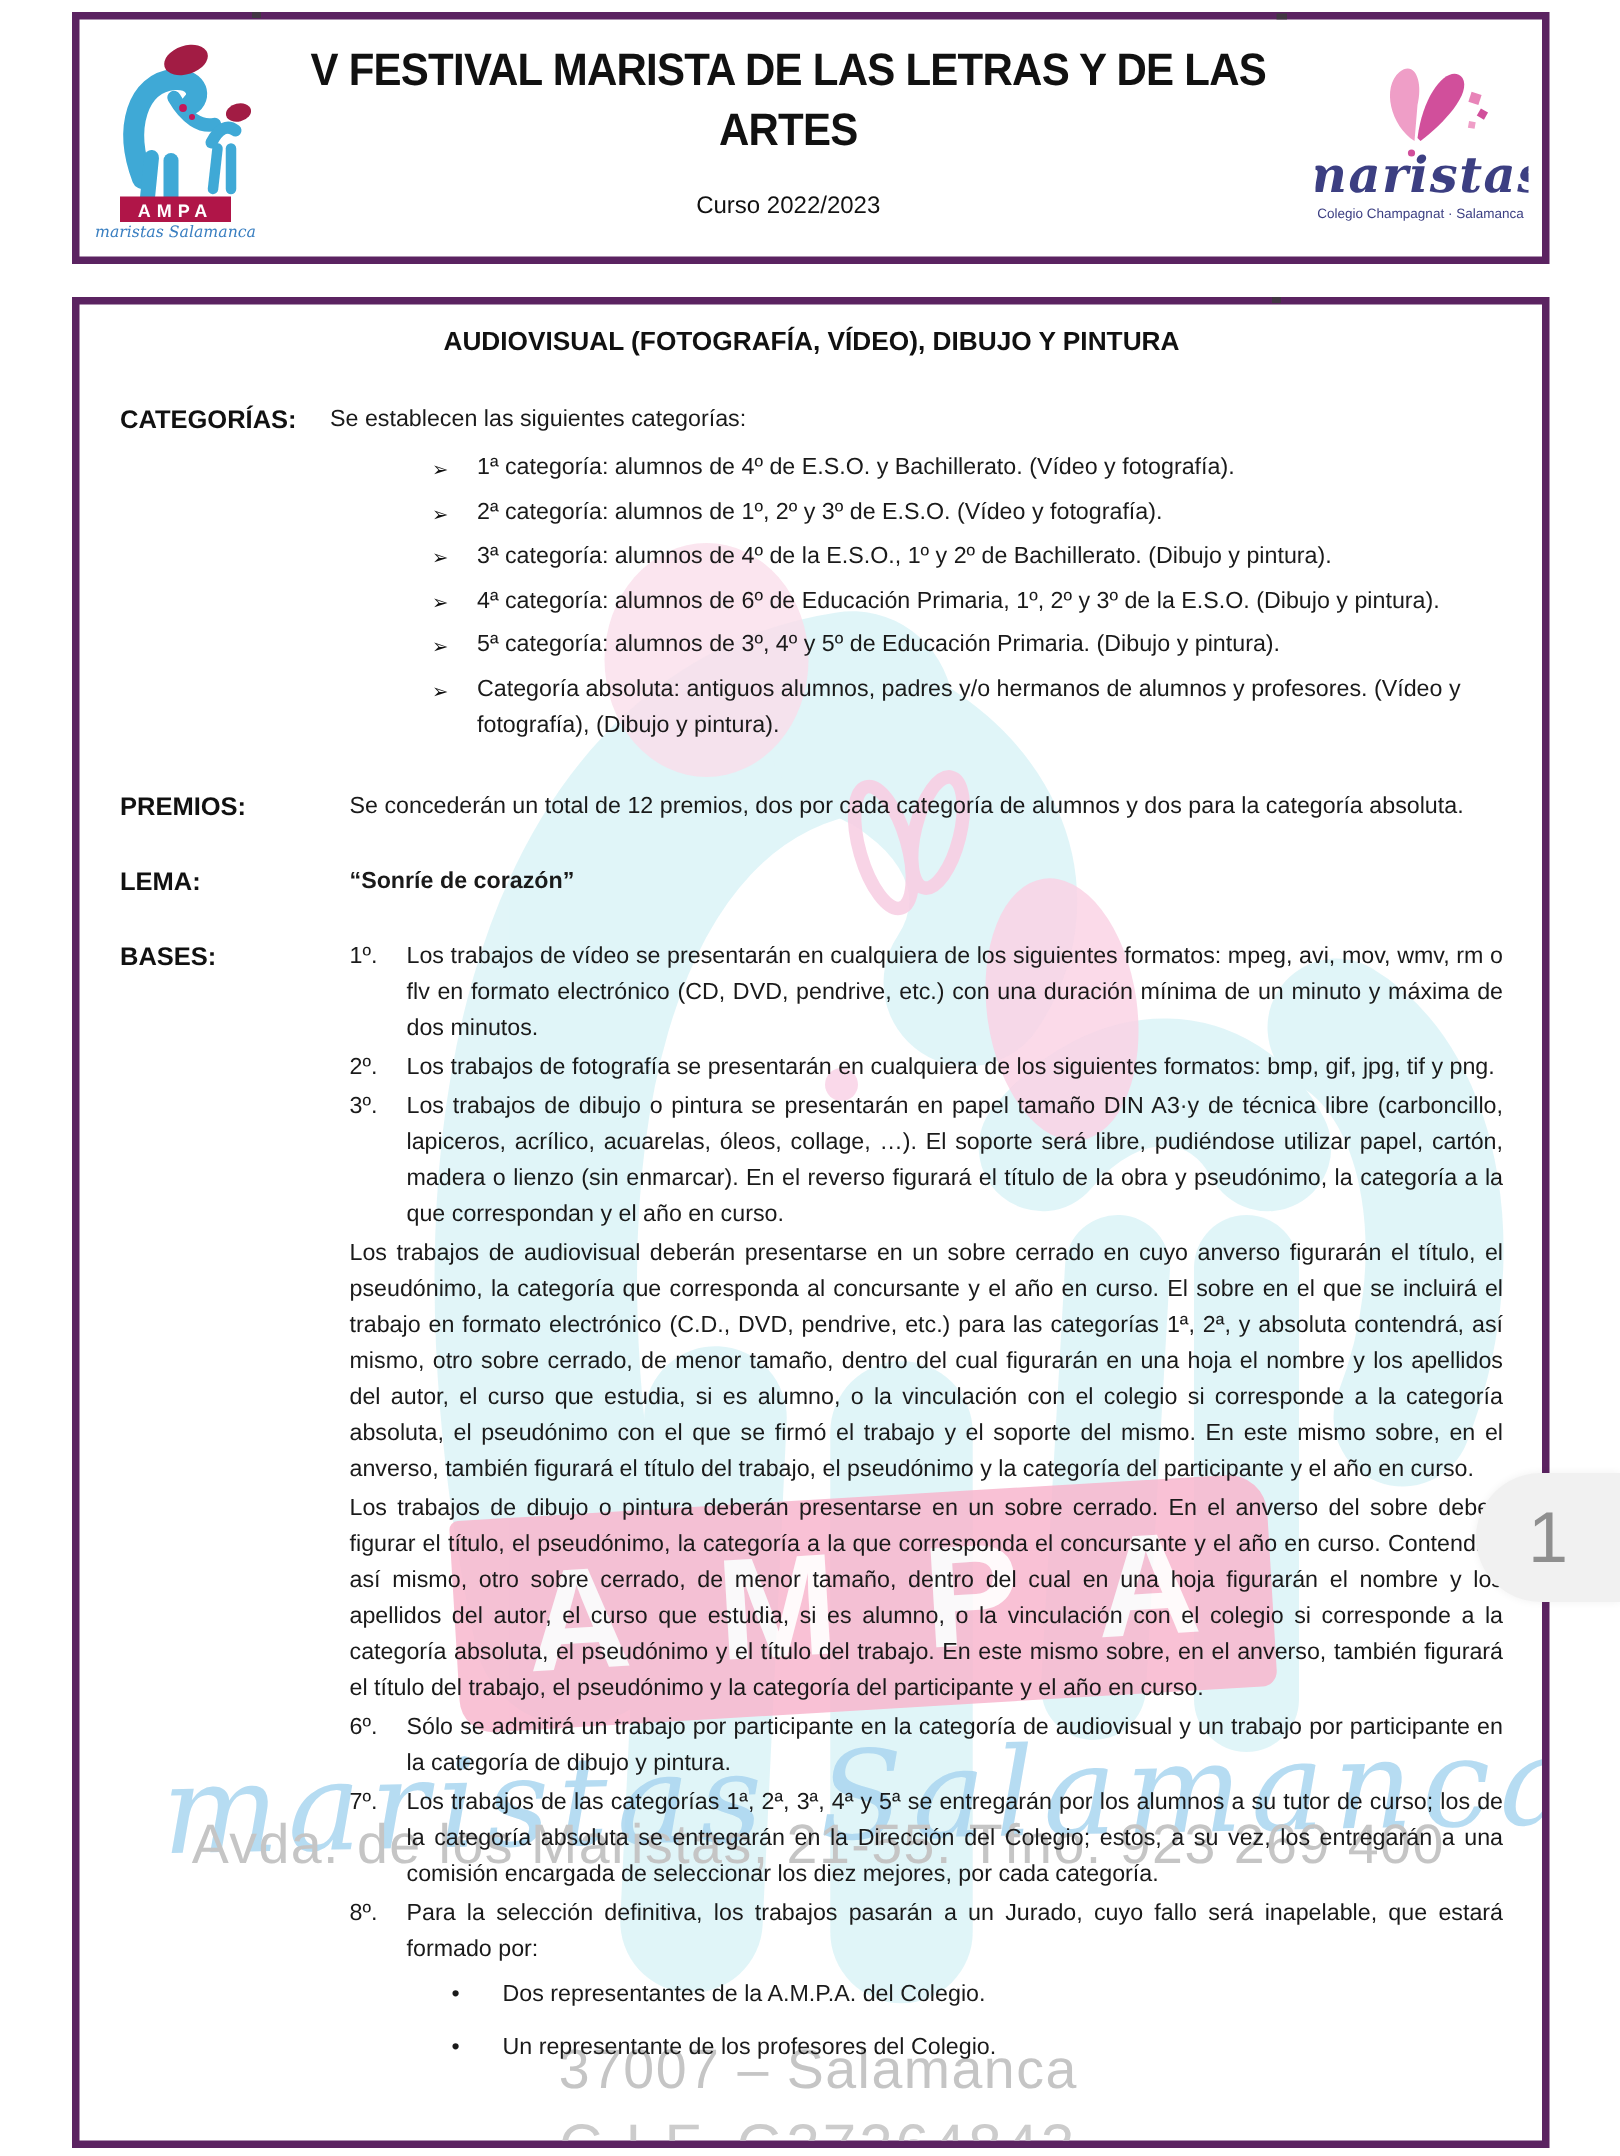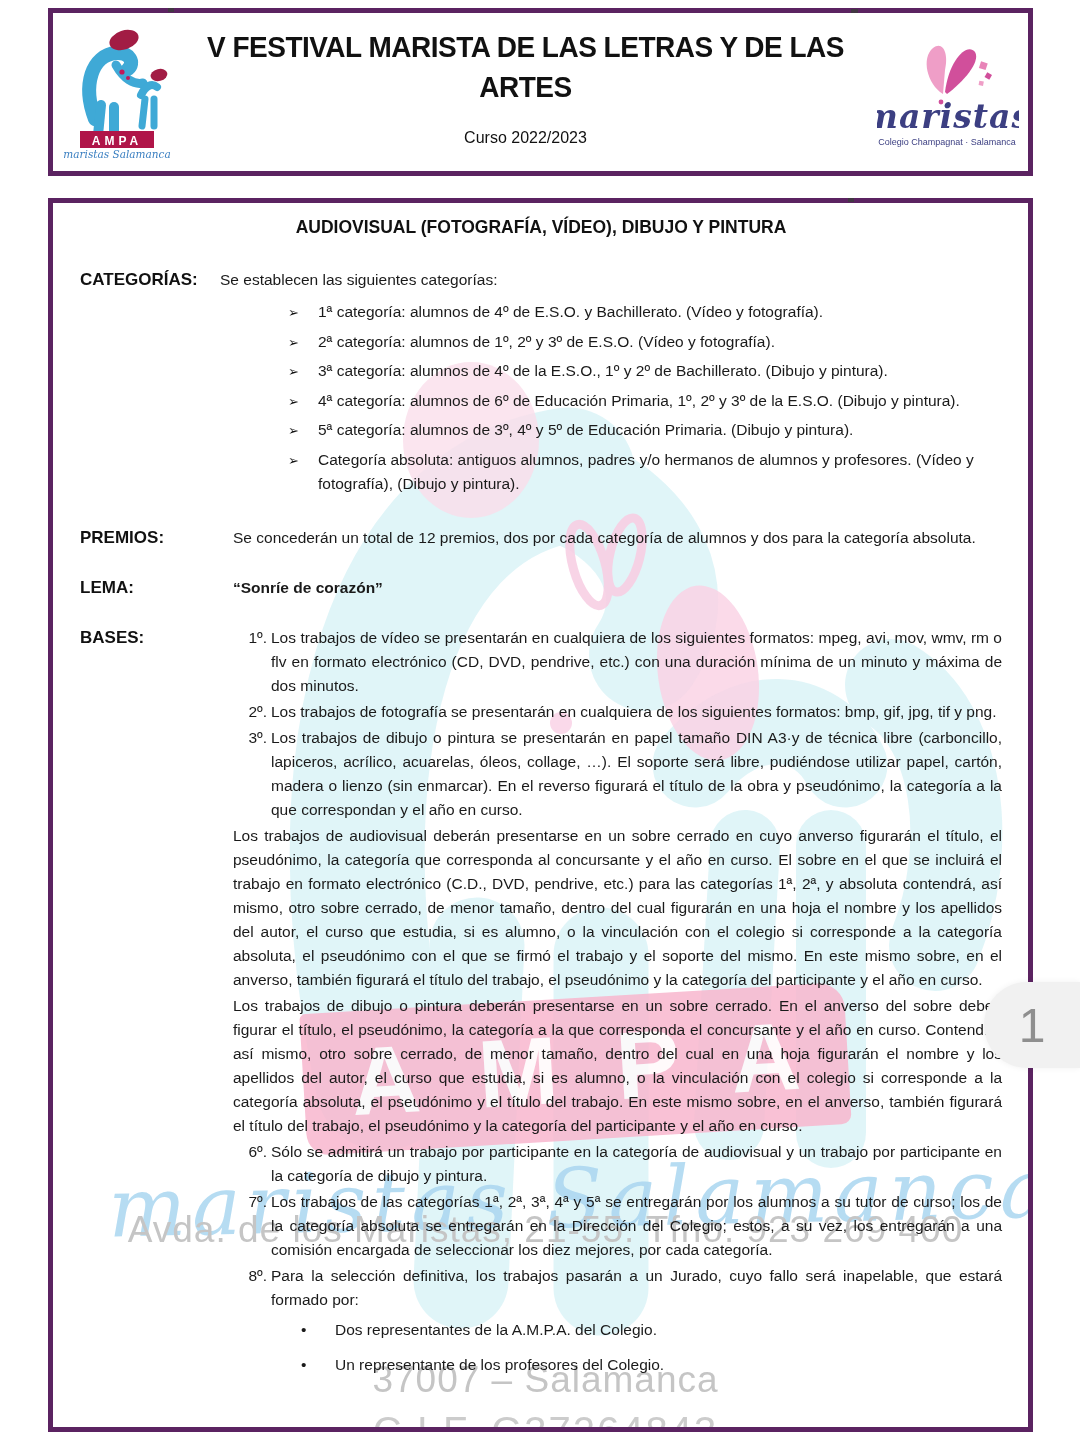--- a/index.html
+++ b/index.html
@@ -31,21 +31,21 @@
 
   .cat-list{margin:8px 0 0 68px;padding:0;list-style:none;}
   .cat-list li{display:flex;margin-bottom:4.5px;}
   .cat-arrow{flex:0 0 30px;font-size:13px;color:#111;padding-top:1px;}
   .cat-text{flex:1;}
 
   .sect-gap{height:26px;}
 
   .bases-list{margin:0;padding:0;list-style:none;}
   .bases-list>li{display:flex;margin-bottom:2px;}
-  .base-num{flex:0 0 34px;padding-right:4px;text-align:right;}
+  .base-num{flex:0 0 34px;padding-right:4px;}
   .base-text{flex:1;text-align:justify;}
   .sub-list{margin:6px 0 4px 64px;padding:0;list-style:none;}
   .sub-list li{display:flex;margin-bottom:11px;}
   .sub-dot{flex:0 0 34px;text-align:left;padding-left:4px;}
 
   
   .wm-figure{left:0;top:0;width:985px;height:1234px;z-index:0;}
   .wm-banner{left:250px;top:795px;width:545px;height:142px;background:#f8b7ce;opacity:.85;
              transform:rotate(-3.4deg);border-radius:6px 26px 10px 22px;z-index:1;
              display:flex;align-items:center;justify-content:center;}

